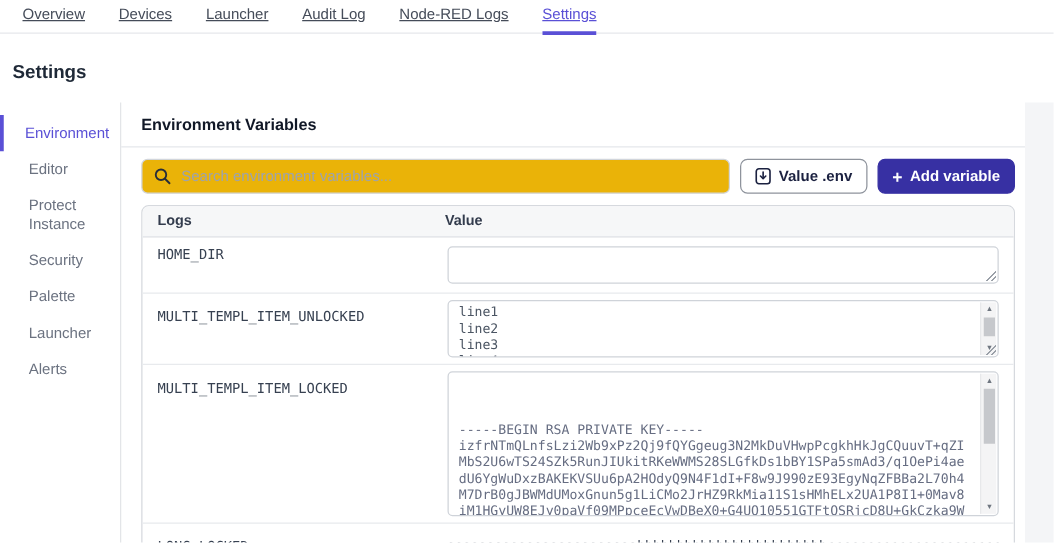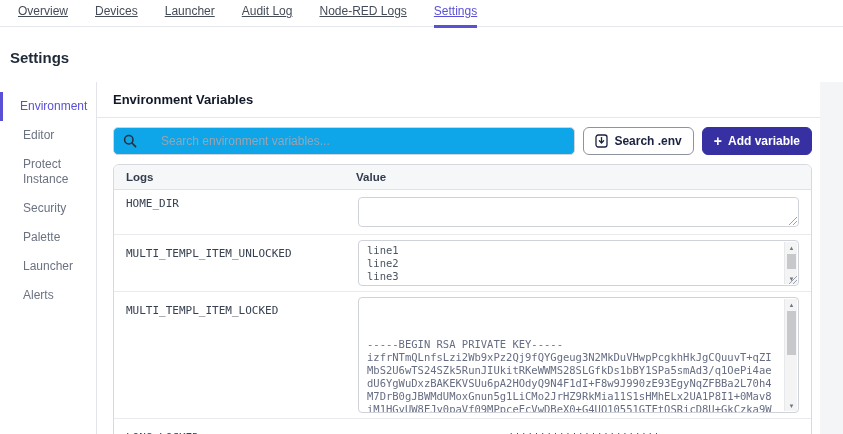--- a/index.html
+++ b/index.html
@@ -23,21 +23,21 @@
   .side-item.active { color:#5a50d6; border-left-color:#5a50d6; padding-left:17px; }
 
   .content { flex:1; min-width:0; }
   .right-gutter { width:23px; flex:none; background:#f4f5f7; }
 
   .content-header { font-size:13px; font-weight:bold; color:#111827; padding:10px 0 10px 16px;
     border-bottom:1px solid #e5e7eb; }
 
   
   .toolbar { display:flex; gap:8px; margin:9px 8px 9px 16px; }
-  .searchbox { flex:1; display:flex; align-items:center; gap:24px; height:28px; background:#0ea5e9;
+  .searchbox { flex:1; display:flex; align-items:center; gap:8px; height:28px; background:#eab308;
     border:1px solid #d1d5db; border-radius:5px; padding:0 9px; }
   .searchbox input { border:none; outline:none; flex:1; font-size:12px; color:#374151;
     font-family:"Liberation Sans", sans-serif; background:transparent; }
   .searchbox input::placeholder { color:#9ca3af; }
   .btn { display:flex; align-items:center; gap:6px; height:28px; padding:0 11px; border-radius:6px;
     font-size:12px; font-weight:bold; cursor:pointer; white-space:nowrap; }
   .btn-outline { background:#fff; border:1px solid #8e939c; color:#1b2140; }
   .btn-primary { background:#3730a3; border:1px solid #3730a3; color:#ffffff; }
   .btn-primary .plus { font-size:14px; font-weight:bold; line-height:1; }
 
@@ -124,21 +124,21 @@
         <input type="text" value="" placeholder="Search environment variables..." style="">
       </div>
       <div class="btn btn-outline">
         <span>
           <svg width="13" height="14" viewBox="0 0 13 14">
               <rect x="1" y="1" width="11" height="12" rx="2.2" fill="none" stroke="#1b2140" stroke-width="1.3"></rect>
               <line x1="6.5" y1="3.6" x2="6.5" y2="8.6" stroke="#1b2140" stroke-width="1.3" stroke-linecap="round"></line>
               <polyline points="4.4,6.8 6.5,9 8.6,6.8" fill="none" stroke="#1b2140" stroke-width="1.3" stroke-linecap="round" stroke-linejoin="round"></polyline>
             </svg>
         </span>
-        <span>Search .env</span>
+        <span>Value .env</span>
       </div>
       <div class="btn btn-primary">
         <span class="plus">+</span>
         <span>Add variable</span>
       </div>
     </div>
 
     <div class="env-table">
       <div class="t-head">
         <div>Logs</div>

